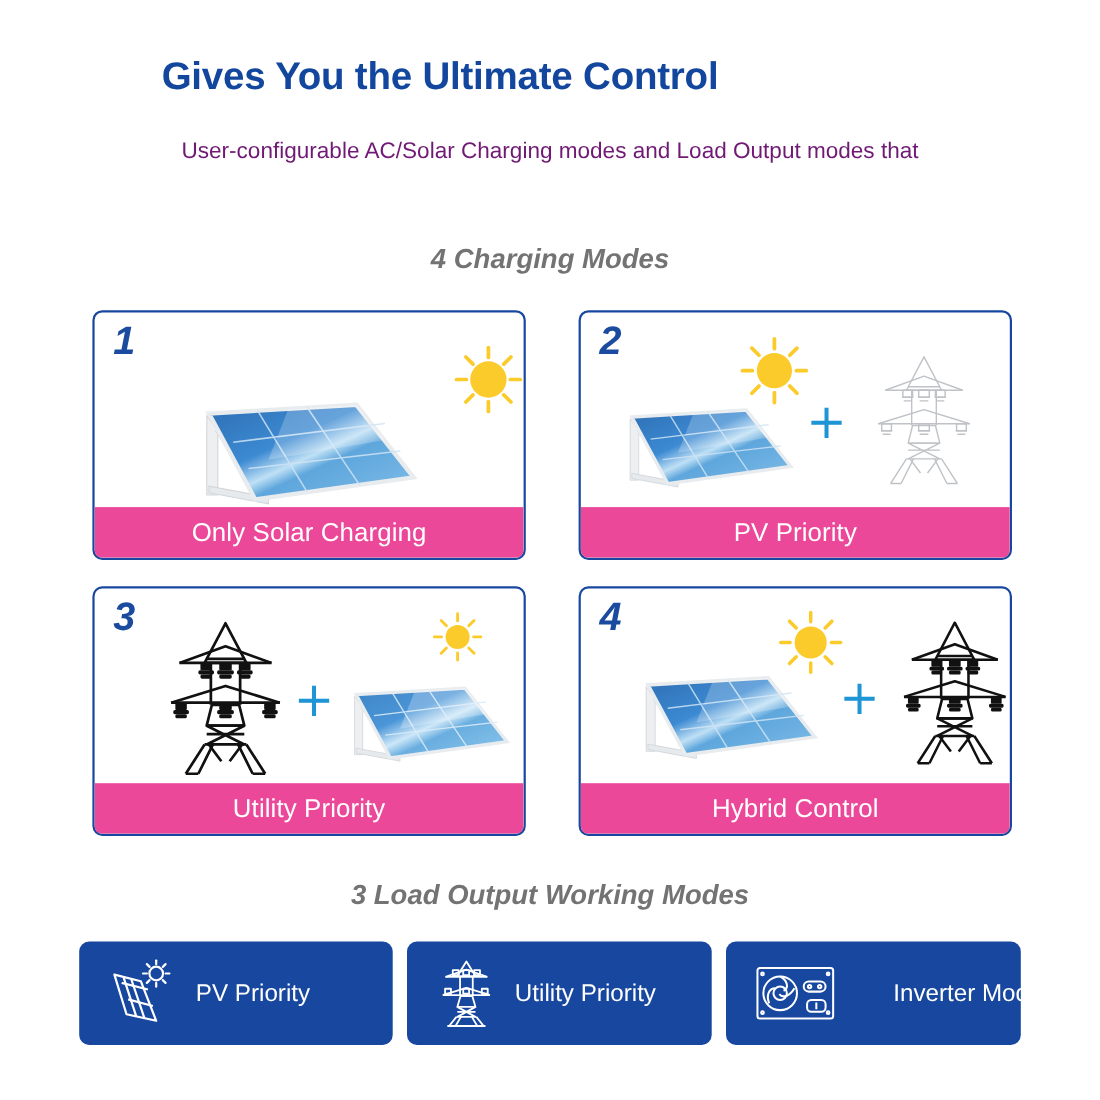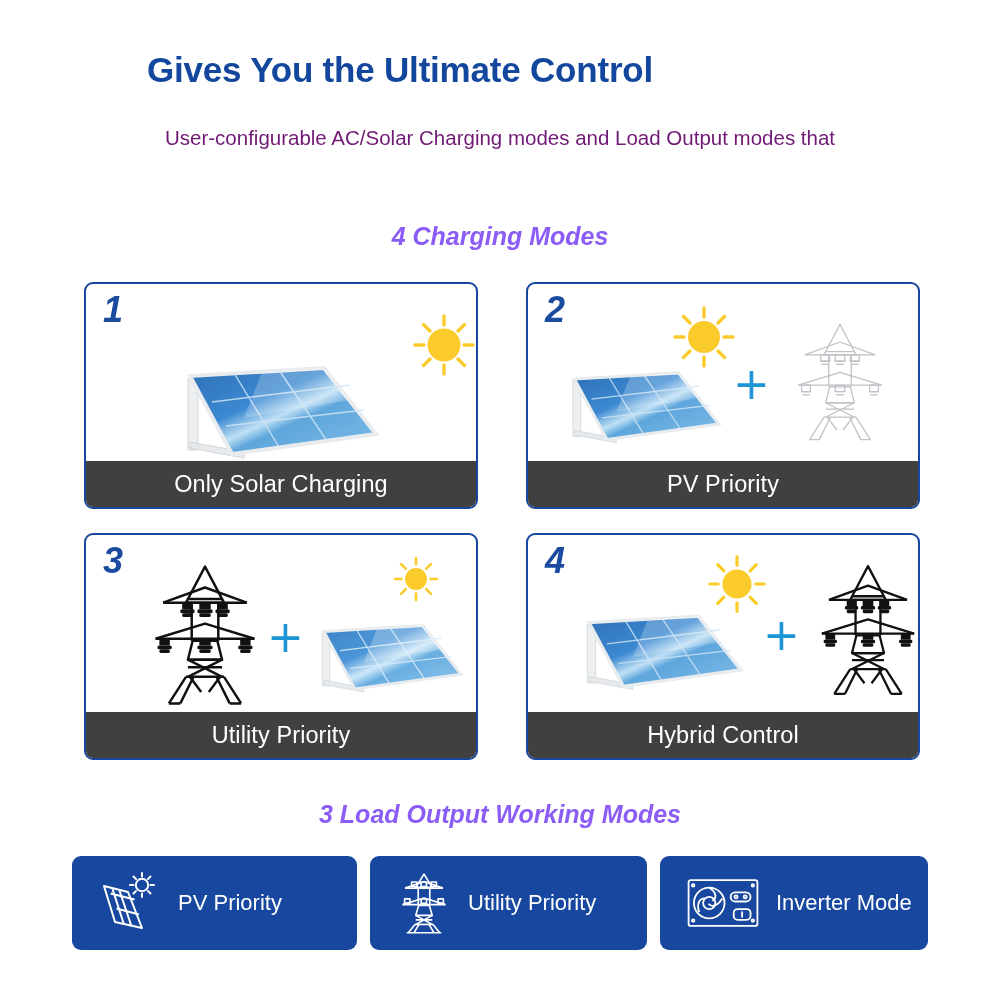--- a/index.html
+++ b/index.html
@@ -40,21 +40,21 @@
 
   
   .section-heading {
     position: absolute;
     width: 1000px;
     left: 0;
     text-align: center;
     font-size: 25px;
     font-weight: bold;
     font-style: italic;
-    color: #8b5cf6;
+    color: #737373;
   }
   #charging-heading { top: 222px; }
   #load-heading { top: 800px; }
 
   
   .cards {
     position: absolute;
     left: 84px;
     top: 282px;
     width: 836px;
@@ -84,21 +84,21 @@
     font-weight: bold;
     color: #1B4B9E;
     line-height: 1.2;
   }
   .card-footer {
     position: absolute;
     left: 0;
     bottom: 0;
     width: 100%;
     height: 46px;
-    background: #404040;
+    background: #ec4899;
     color: #ffffff;
     font-size: 23.5px;
     display: flex;
     align-items: center;
     justify-content: center;
     letter-spacing: 0.1px;
   }
   .card-stage {
     position: absolute;
     left: 0;
@@ -133,21 +133,21 @@
     height: 94px;
     background: #17479E;
     border-radius: 9px;
     display: flex;
     align-items: center;
     box-sizing: border-box;
     padding-left: 26px;
   }
   .mode-bar.b0 { left: 0px;   width: 285px; }
   .mode-bar.b1 { left: 298px; width: 277px; }
-  .mode-bar.b2 { left: 588px; width: 268px; }
+  .mode-bar.b2 { left: 588px; width: 268px; gap: 36px; }
   .mode-bar .label {
     color: #ffffff;
     font-size: 22px;
     margin-left: 16px;
     white-space: nowrap;
   }
   .mode-bar .bar-icon { flex: 0 0 auto; line-height: 0; }
 </style>
 </head>
 <body>

